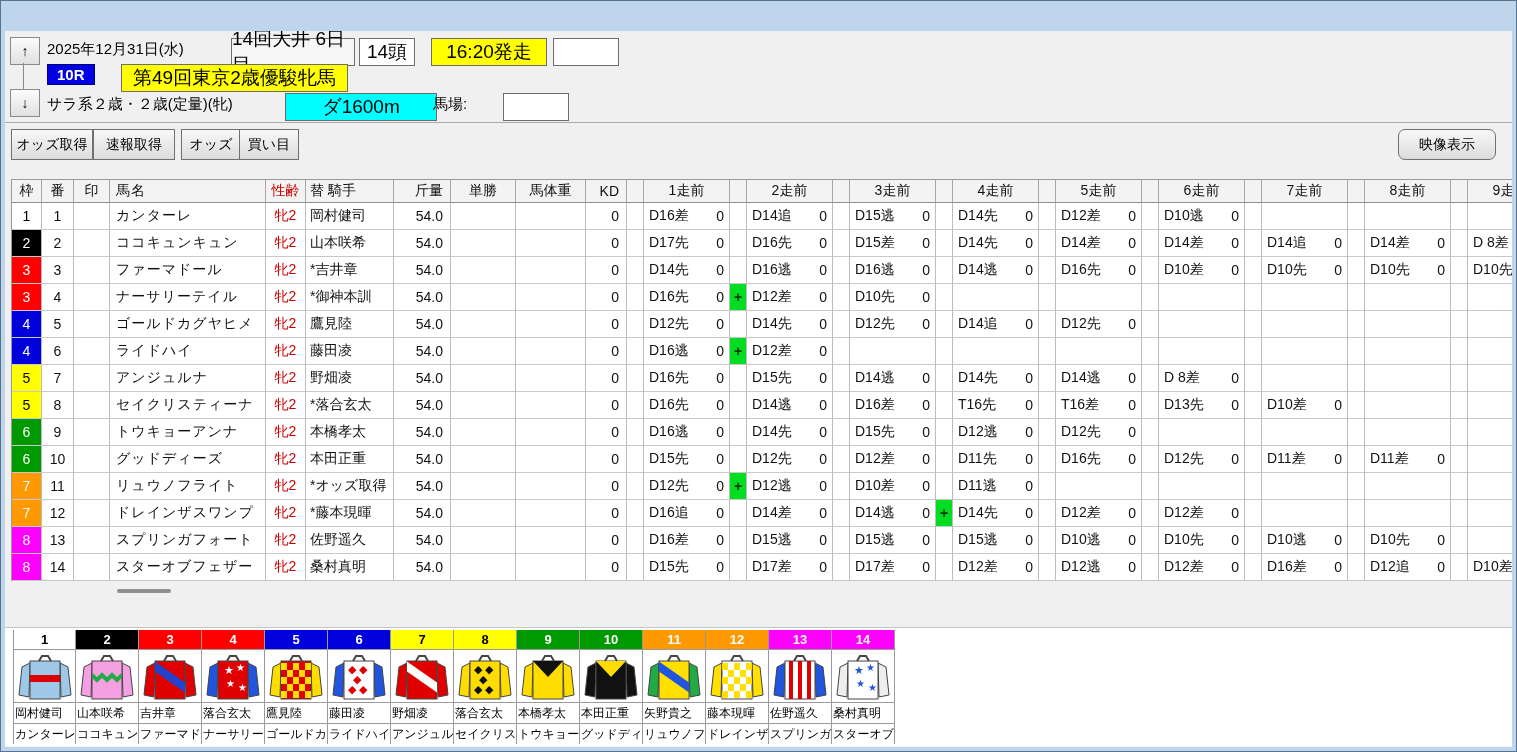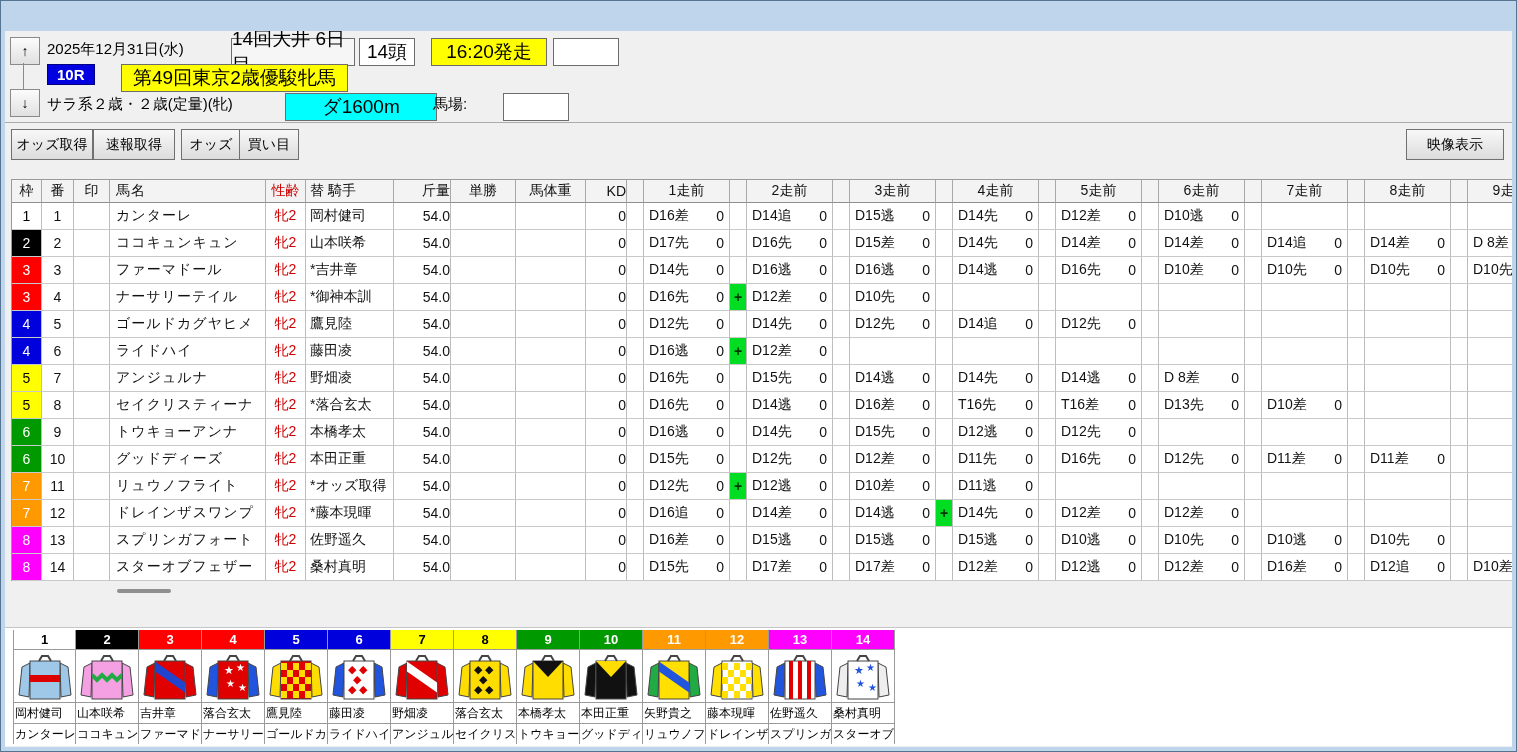--- a/index.html
+++ b/index.html
@@ -25,21 +25,21 @@
   .gridwrap{position:absolute;top:148px;left:6px;right:0;height:402px;overflow:hidden;}
   .gtable{width:1542px;border-top:1px solid #9a9a9a;border-left:1px solid #9a9a9a;background:#fff;}
   .grow{display:flex;height:27px;}
   .grow.head{height:23px;}
   .gc{box-sizing:border-box;border-right:1px solid #bdbdbd;border-bottom:1px solid #c9c9c9;font-size:14px;display:flex;align-items:center;justify-content:center;overflow:hidden;white-space:nowrap;flex:none;background:#fff;color:#111;}
   .grow.head .gc{background:#f3f3f3;border-right:1px solid #a8a8a8;border-bottom:1px solid #8f8f8f;font-size:14px;}
   .gc.name{justify-content:flex-start;padding-left:6px;letter-spacing:1px;}
   .gc.sex{color:#cc0000;}
   .gc.jockey{justify-content:flex-start;padding-left:4px;}
   .gc.run{justify-content:space-between;padding:0 5px;}
-  .gc.kd,.gc.wt{justify-content:flex-end;}
+  .gc.kd,.gc.wt{justify-content:flex-end;padding-right:7px;}
   .gc.plus{background:#00dd22;color:#003300;font-weight:bold;}
   
   .hscroll{position:absolute;top:554px;left:6px;right:0;height:12px;background:#f0f0f0;}
   .hthumb{position:absolute;left:106px;top:4px;width:54px;height:4px;background:#8f8f8f;border-radius:2px;cursor:pointer;}
   
   .tabstrip{position:absolute;top:568px;left:2px;right:0;height:27px;display:flex;align-items:flex-end;border-bottom:1px solid #9a9a9a;}
   .tab{border:1px solid #8a8a8a;border-bottom:none;background:linear-gradient(#fafafa,#e4e4e4);font-size:14px;padding:3px 10px 3px;margin-right:2px;border-radius:3px 3px 0 0;cursor:pointer;color:#000;}
   .tab.active{background:#f4f4f4;padding:5px 13px 4px;position:relative;top:1px;}
   
   .bpanel{position:absolute;top:596px;left:0;right:0;height:118px;background:#fff;border-top:1px solid #c5c5c5;}
@@ -74,21 +74,21 @@
       <div class="hline" style="left:42px;top:64px;">サラ系２歳・２歳(定量)(牝)</div>
       <div class="boxed cyanbox" style="position:absolute;left:260px;top:62px;width:152px;">ダ1600m</div>
       <div class="hline" style="left:428px;top:64px;">馬場:</div>
       <div class="boxed" style="position:absolute;left:478px;top:62px;width:66px;"></div>
     </div>
 
     <div class="tbtn" style="left:6px;width:80px;">オッズ取得</div>
     <div class="tbtn" style="left:88px;width:80px;">速報取得</div>
     <div class="tbtn" style="left:176px;width:58px;">オッズ</div>
     <div class="tbtn" style="left:234px;width:58px;">買い目</div>
-    <div class="tbtn" style="right:8px;width:96px;">映像表示</div>
+    <div class="tbtn" style="right:16px;width:96px;border-radius:7px;">映像表示</div>
 
     <div class="gridwrap">
       <div class="gtable">
           <div class="grow head">
             <div class="gc waku" style="width: 30px;">枠</div>
             <div class="gc num" style="width: 32px;">番</div>
             <div class="gc mark" style="width: 36px;">印</div>
             <div class="gc name" style="width: 156px;">馬名</div>
             <div class="gc sex" style="width: 40px;">性齢</div>
             <div class="gc jockey" style="width: 88px;">替 騎手</div>

